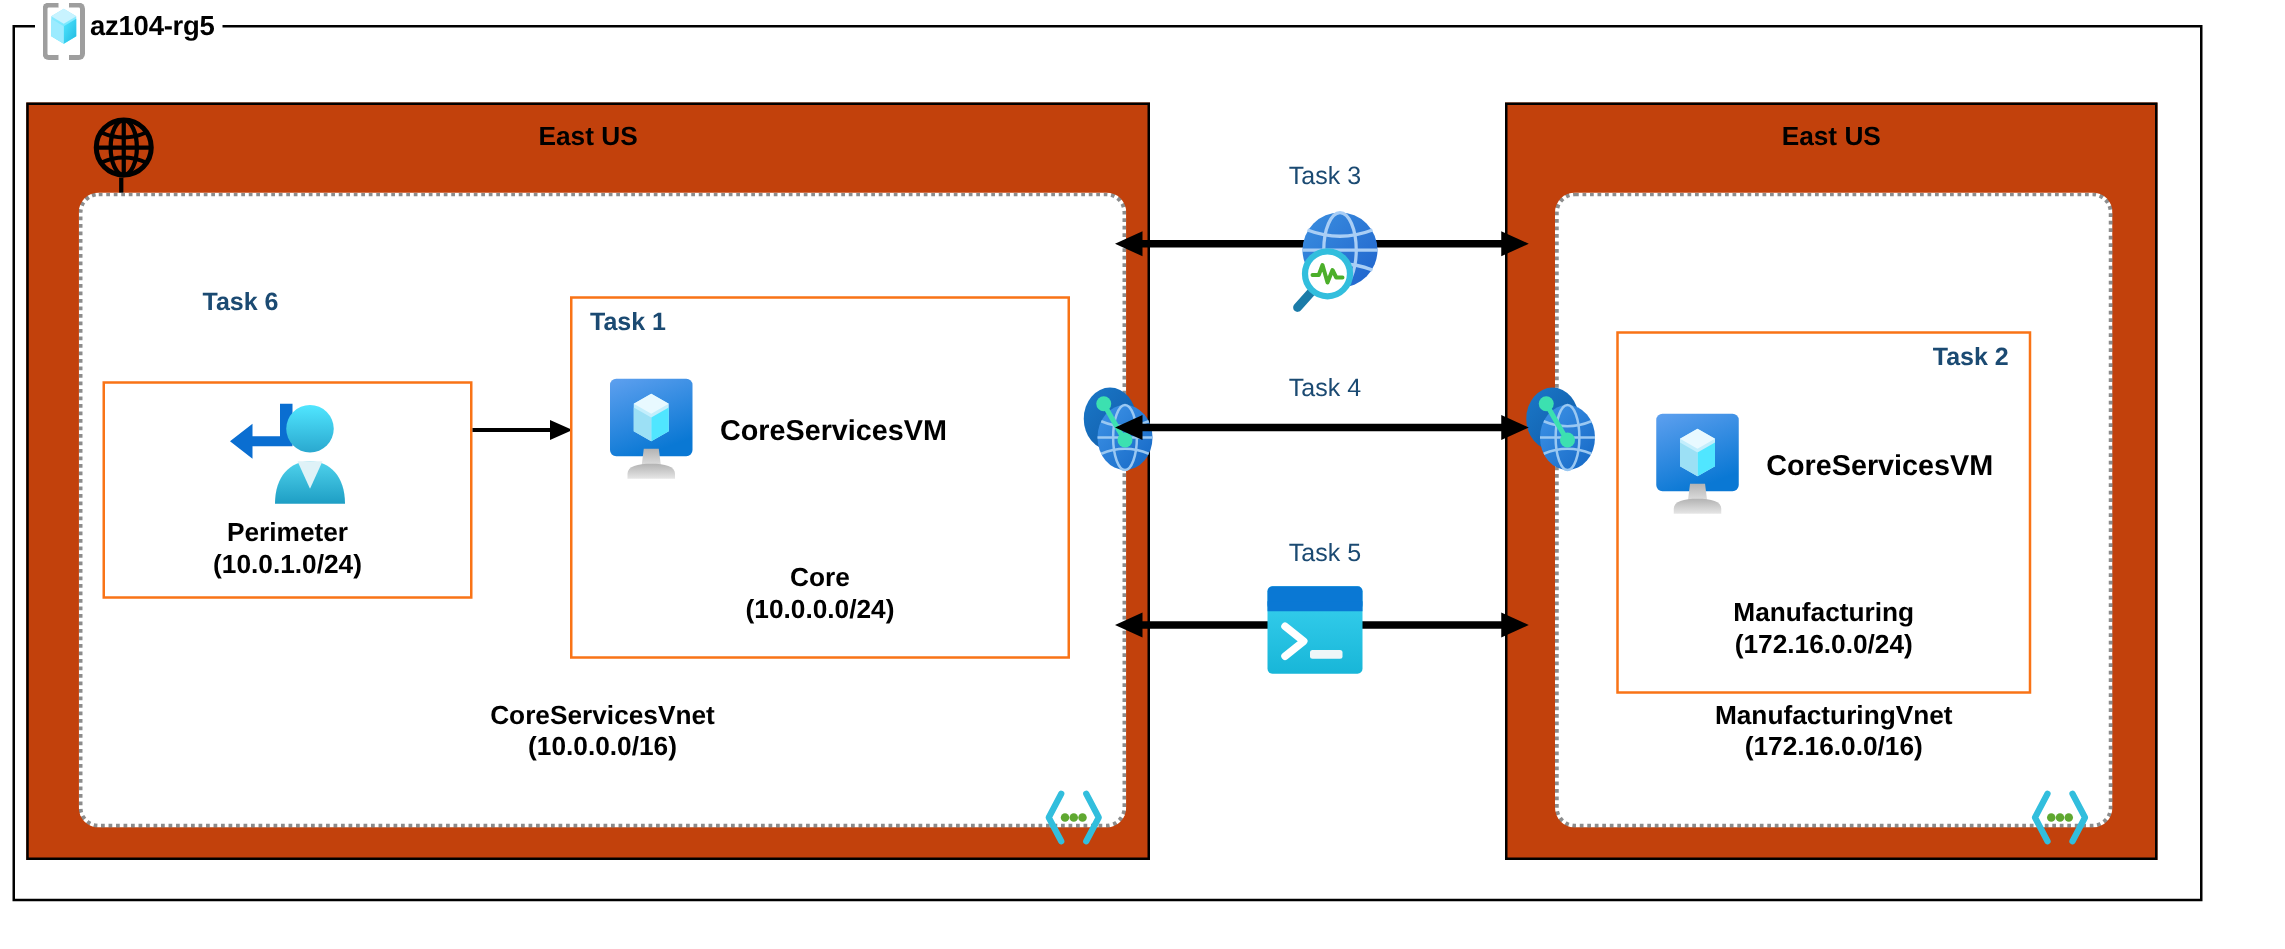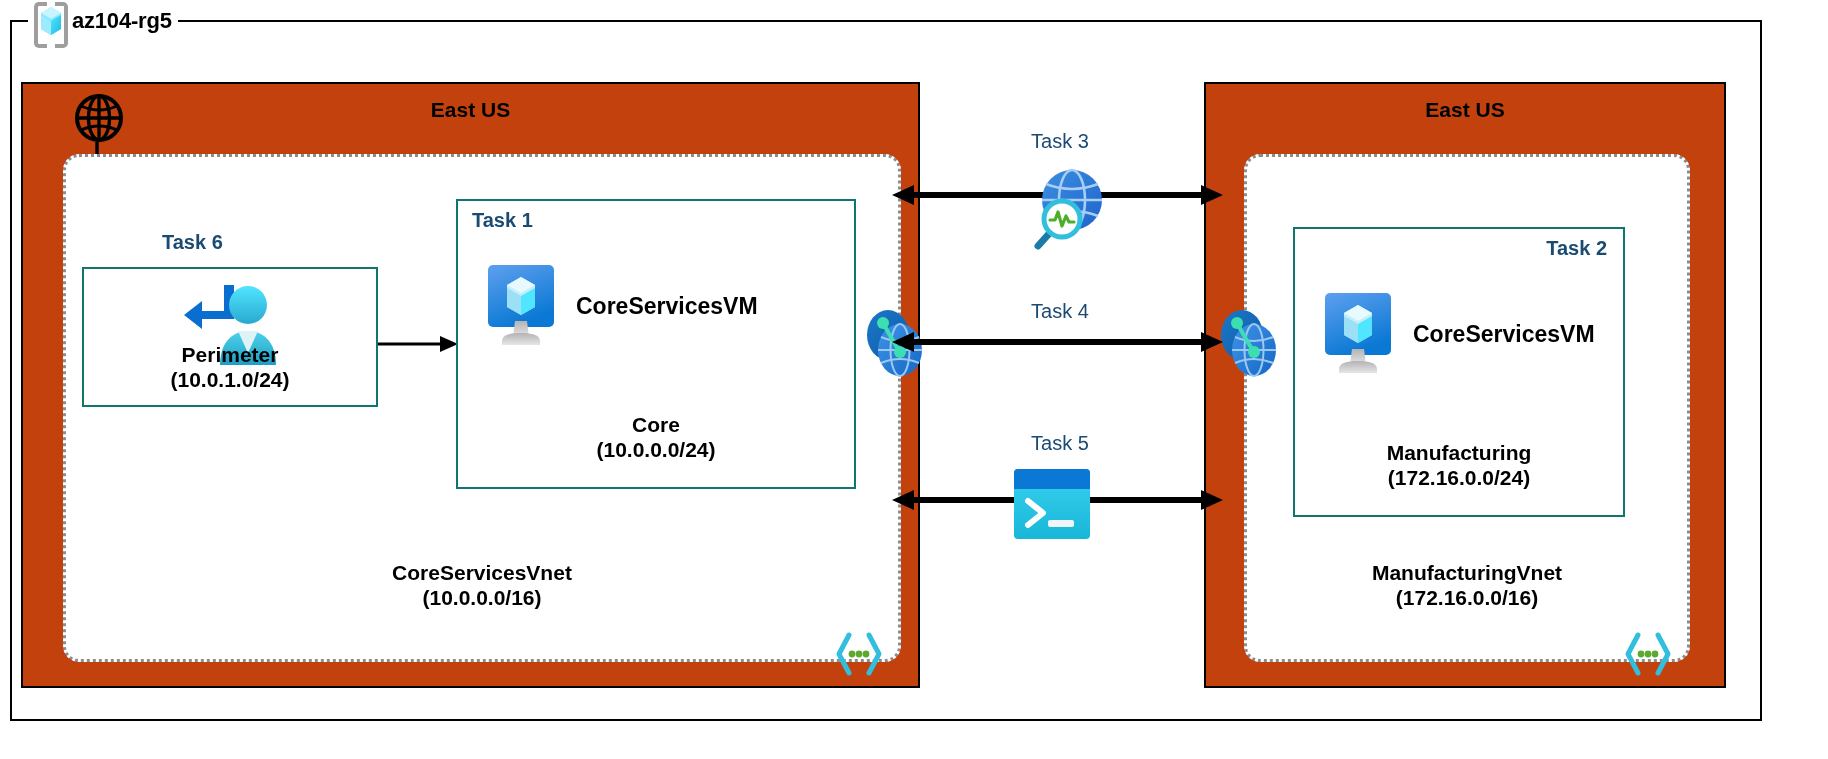--- a/index.html
+++ b/index.html
@@ -35,26 +35,26 @@
   #vnet-mfg{left:38px;top:70px;width:446px;height:508px;}
   .vnet-caption{position:absolute;left:0;right:0;text-align:center;
                 font-size:21px;font-weight:bold;line-height:1.22;}
   #vnet-core .vnet-caption{bottom:48px;}
   #vnet-mfg .vnet-caption{bottom:48px;}
 
   
   .vnet-corner{position:absolute;right:16px;bottom:-14px;width:46px;height:40px;}
 
   
-  .subnet{position:absolute;background:#fff;border:2px solid #0f766e;box-sizing:border-box;}
+  .subnet{position:absolute;background:#fff;border:2px solid #f97316;box-sizing:border-box;margin-top:38px;}
   .subnet-task{position:absolute;top:8px;font-size:20px;font-weight:bold;color:#1b4a72;}
   .subnet-caption{position:absolute;left:0;right:0;text-align:center;
                   font-size:21px;font-weight:bold;line-height:1.22;}
 
-  #subnet-perimeter{left:16px;top:110px;width:296px;height:140px;}
+  #subnet-perimeter{left:16px;top:110px;width:296px;height:174px;}
   #subnet-perimeter .subnet-caption{bottom:12px;}
   #subnet-core{left:390px;top:42px;width:400px;height:290px;}
   #subnet-core .subnet-task{left:14px;}
   #subnet-core .subnet-caption{bottom:24px;}
   #subnet-mfg{left:46px;top:70px;width:332px;height:290px;}
   #subnet-mfg .subnet-task{right:16px;}
   #subnet-mfg .subnet-caption{bottom:24px;}
 
   .task-float{position:absolute;font-size:20px;font-weight:bold;color:#1b4a72;}
 

